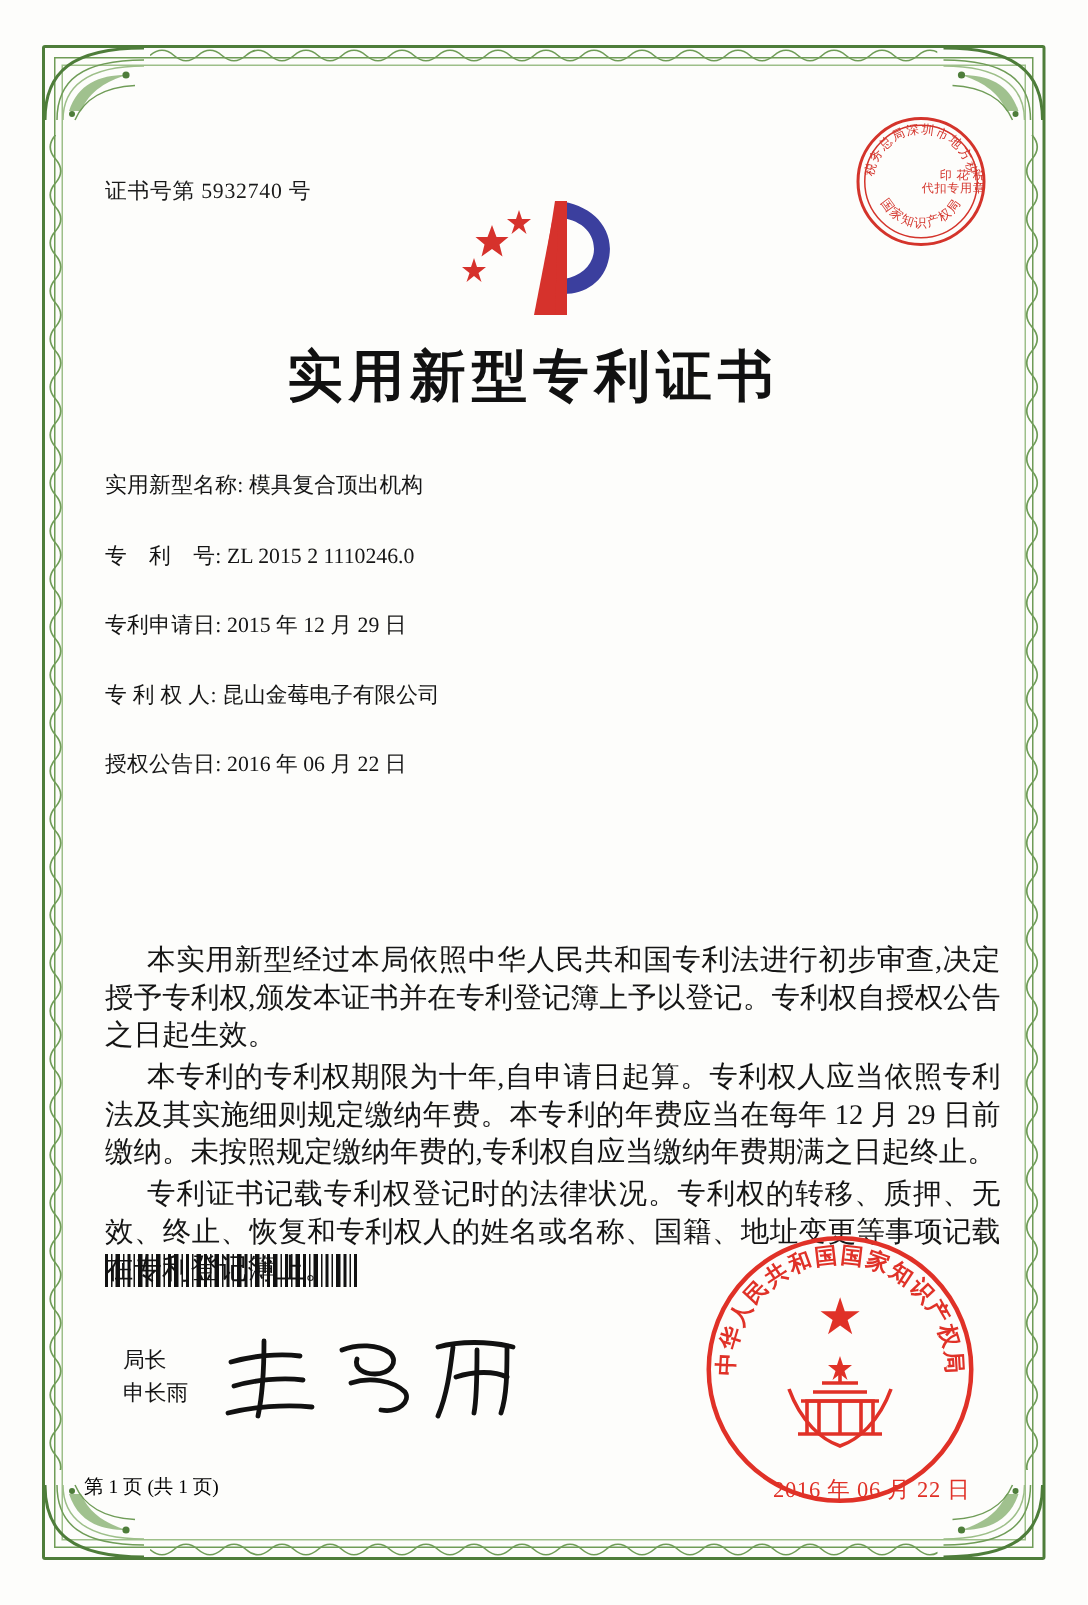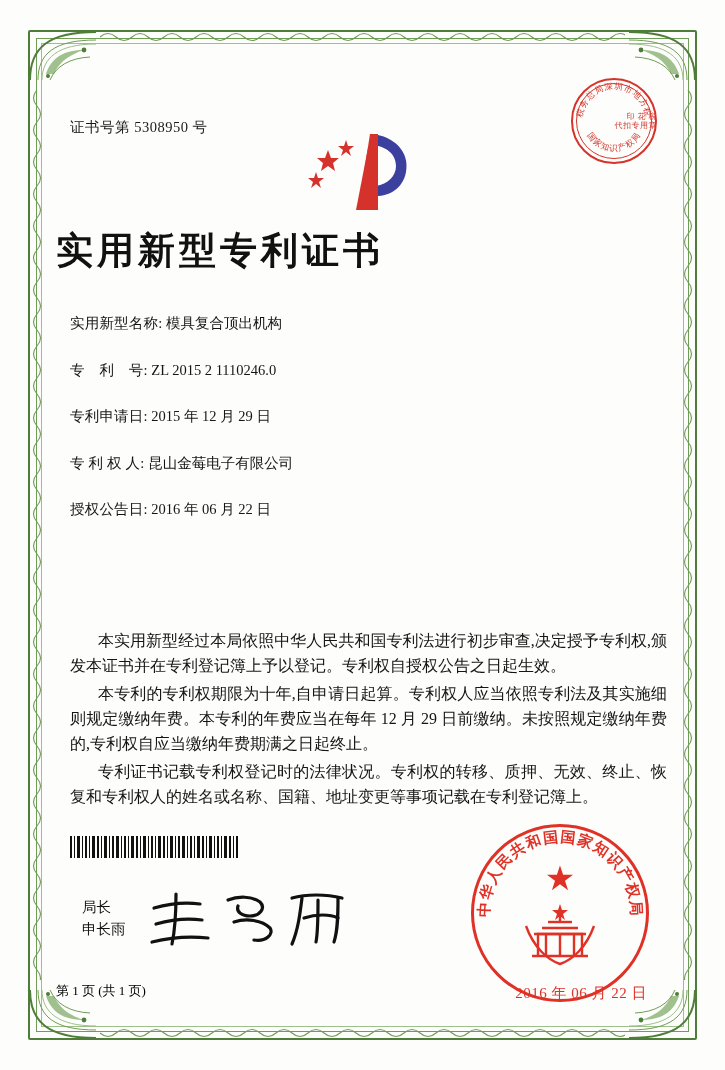--- a/index.html
+++ b/index.html
@@ -131,21 +131,21 @@
     transform: translateX(-50%);
     top: 72px;
     width: 130px;
     height: 86px;
   }
 
   .title {
     position: absolute;
     left: 0; right: 14px;
     top: 170px;
-    text-align: left;
+    text-align: center;
     font-size: 37px;
     font-weight: bold;
     letter-spacing: 4px;
     color: #111;
     font-family: Liberation Serif, serif;
   }
 
   
   .fields {
     position: absolute;
@@ -166,21 +166,21 @@
   .field-value {
     display: inline-block;
   }
 
   
   .paragraphs {
     position: absolute;
     left: 14px;
     right: 2px;
     top: 572px;
-    font-size: 16px;
+    font-size: 19px;
     line-height: 25px;
     color: #151515;
     text-align: justify;
   }
   .paragraphs p {
     margin: 0 0 3px 0;
     text-indent: 28px;
   }
 
   
@@ -335,21 +335,21 @@
       <path d="M16 52 C 16 30, 32 16, 70 16" fill="none" stroke="#9dbf89" stroke-width="1"></path>
       <path d="M20 46 C 26 28, 40 22, 58 22 C 46 26, 34 32, 28 46 Z" fill="#8fb67a" opacity="0.85"></path>
       <path d="M24 52 C 30 38, 44 30, 64 29" fill="none" stroke="#6f9c57" stroke-width="1"></path>
       <circle cx="58" cy="22" r="2.4" fill="#4e7d3a"></circle>
       <circle cx="22" cy="48" r="2" fill="#4e7d3a"></circle>
     </svg>
   </div>
 
   <div class="content">
 
-    <div class="cert-number">证书号第 5308950 号</div>
+    <div class="cert-number">证书号第 5932740 号</div>
 
     <div class="tax-stamp">
       <div class="ring"></div>
       <div class="ring2"></div>
       <svg class="tax-arc" viewBox="0 0 86 86">
         <defs>
           <path id="taxTopArc" d="M 11 43 A 32 32 0 0 1 75 43"></path>
           <path id="taxBotArc" d="M 13 43 A 30 30 0 0 0 73 43"></path>
         </defs>
         <text>

